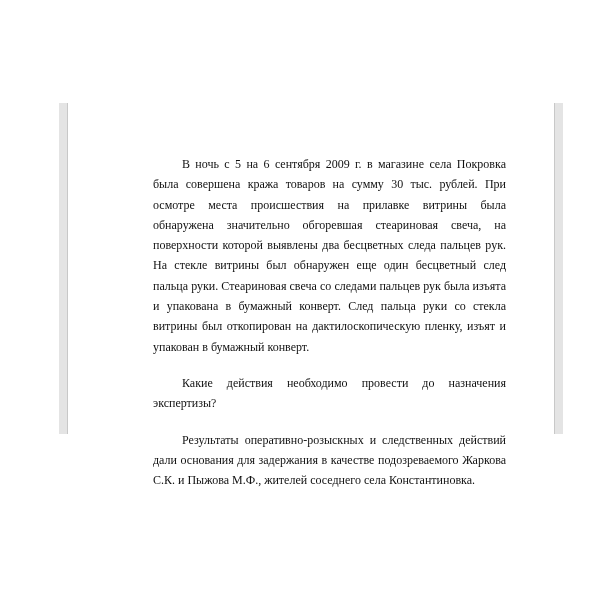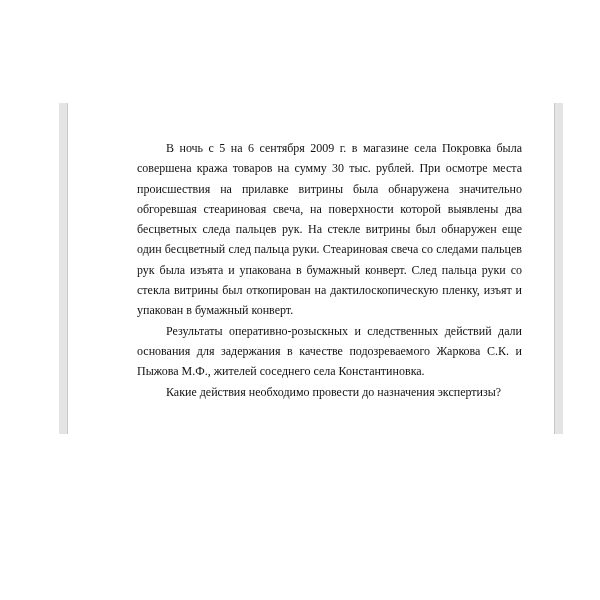--- a/index.html
+++ b/index.html
@@ -2,25 +2,25 @@
 <html><head>
 <meta charset="utf-8">
 <style>
   html,body{margin:0;padding:0;background:#fff;}
   body{width:600px;height:600px;position:relative;overflow:hidden;}
   .bar{position:absolute;top:103px;height:331px;width:8px;background:#e4e4e4;}
   .bar.left{left:59px;border-right:1px solid #c8c8c8;}
   .bar.right{left:554px;border-left:1px solid #c8c8c8;}
   .page{position:absolute;left:137px;top:138px;width:385px;
         font-family:"Liberation Serif",serif;font-size:12px;line-height:20.3px;color:#111;}
-  .page p{margin:0;text-align:justify;text-indent:29px;}
+  .page p{margin:16px;text-align:justify;text-indent:29px;}
 </style>
 </head>
 <body>
 
 <div class="bar left"></div>
 <div class="bar right"></div>
 
 <div class="page">
   <p>В ночь с 5 на 6 сентября 2009 г. в магазине села Покровка была совершена кража товаров на сумму 30 тыс. рублей. При осмотре места происшествия на прилавке витрины была обнаружена значительно обгоревшая стеариновая свеча, на поверхности которой выявлены два бесцветных следа пальцев рук. На стекле витрины был обнаружен еще один бесцветный след пальца руки. Стеариновая свеча со следами пальцев рук была изъята и упакована в бумажный конверт. След пальца руки со стекла витрины был откопирован на дактилоскопическую пленку, изъят и упакован в бумажный конверт.</p>
+  <p>Какие действия необходимо провести до назначения экспертизы?</p>
   <p>Результаты оперативно-розыскных и следственных действий дали основания для задержания в качестве подозреваемого Жаркова С.К. и Пыжова М.Ф., жителей соседнего села Константиновка.</p>
-  <p>Какие действия необходимо провести до назначения экспертизы?</p>
 </div>
 
 </body></html>

